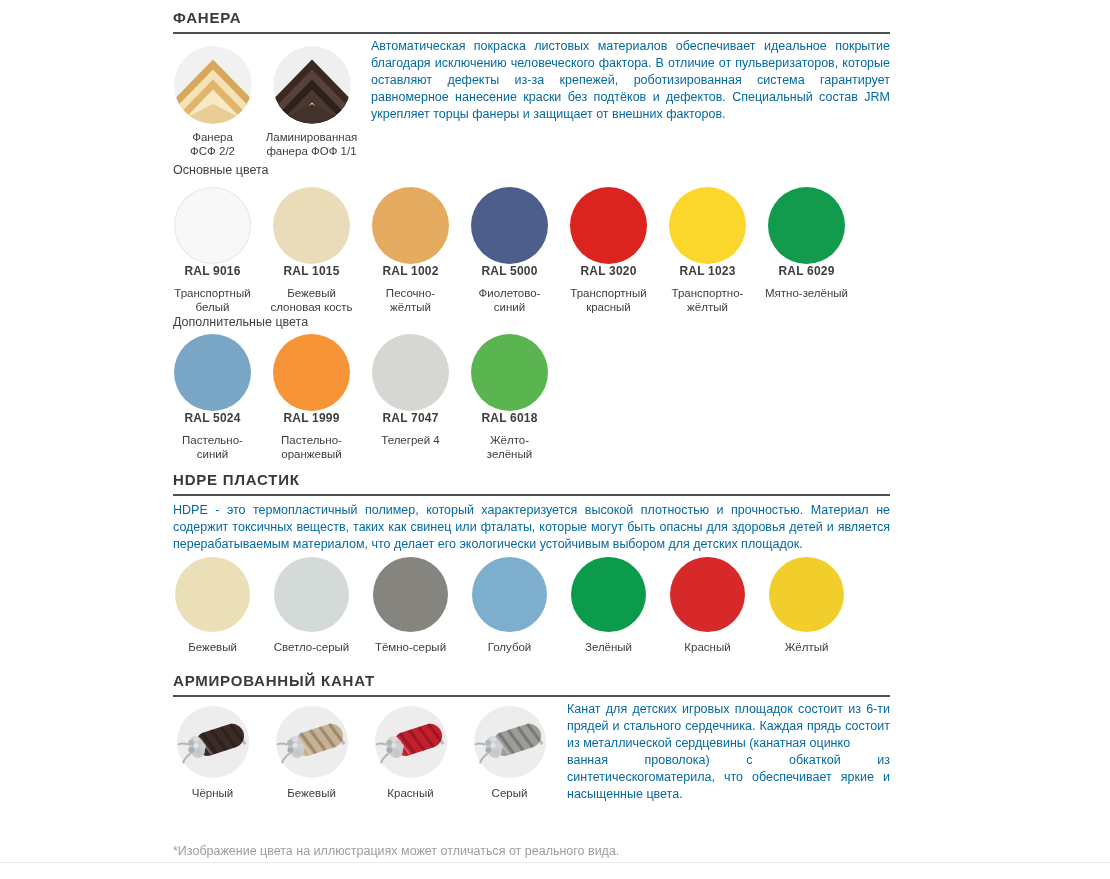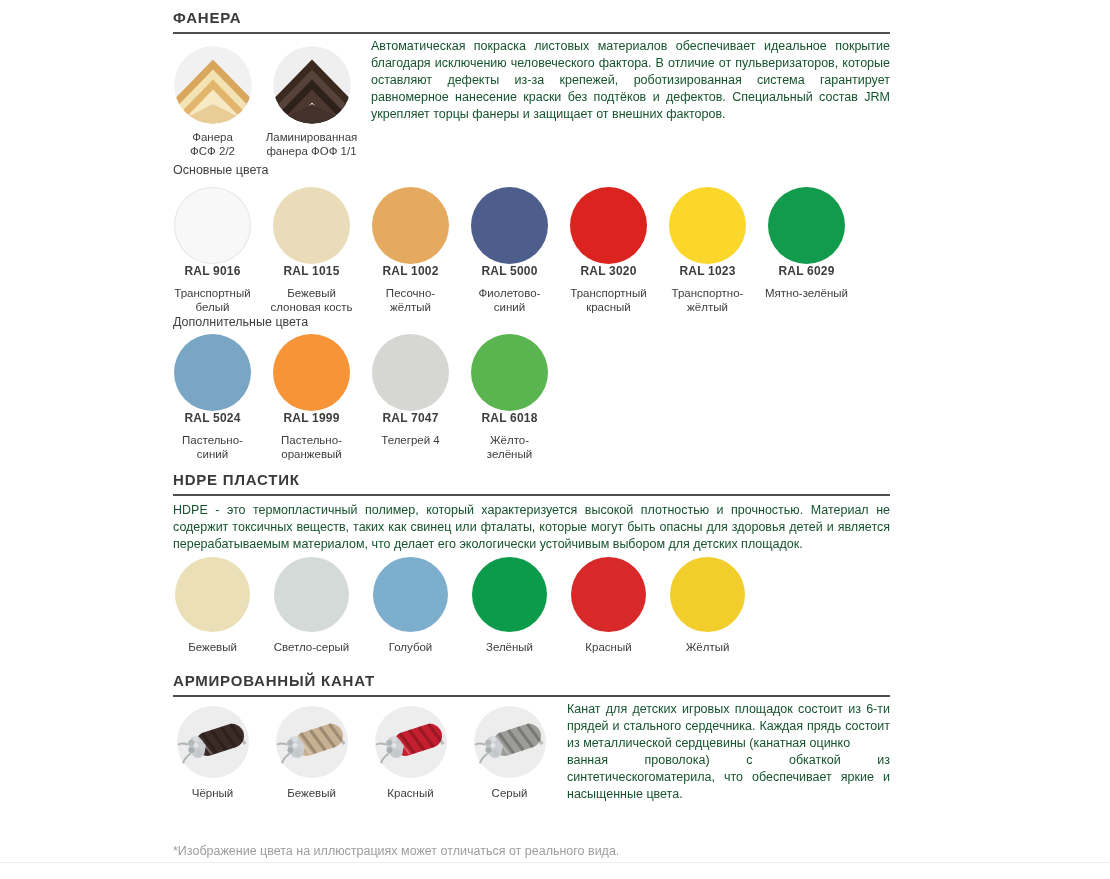--- a/index.html
+++ b/index.html
@@ -3,21 +3,21 @@
 <meta charset="utf-8">
 <style>
   html,body{margin:0;padding:0;background:#ffffff;}
   #canvas{position:relative;width:1110px;height:879px;background:#ffffff;
           font-family:"Liberation Sans",sans-serif;overflow:hidden;}
 
   .sec-head{position:absolute;left:173px;width:717px;
             border-bottom:2px solid #4F4F4F;padding-bottom:6px;}
   .sec-title{font-size:15px;font-weight:bold;color:#3A3A3A;letter-spacing:0.8px;}
 
-  .para{position:absolute;font-size:12.5px;line-height:17px;color:#14532d;
+  .para{position:absolute;font-size:12.5px;line-height:17px;color:#0369a1;
         text-align:justify;text-align-last:left;}
 
   .group-label{position:absolute;left:173px;font-size:12.5px;font-weight:normal;color:#3E3E3E;}
 
   .row{position:absolute;display:flex;}
   .cell{width:99px;display:flex;flex-direction:column;align-items:center;flex:0 0 99px;}
   .dot{width:77px;height:77px;border-radius:50%;}
   .dot.ring{box-shadow:inset 0 0 0 1px #E7E7E7;}
   .dot.sm{width:75px;height:75px;}
   .code{font-size:12px;font-weight:bold;color:#3D3D3D;letter-spacing:0.2px;white-space:nowrap;}
@@ -217,20 +217,24 @@
   <div class="row" style="left:163px;top:557px;">
     <div class="cell">
       <div class="dot sm" style="background: rgb(235, 223, 184);"></div>
       <div class="cname single">Бежевый</div>
     </div>
     <div class="cell">
       <div class="dot sm" style="background: rgb(211, 218, 215);"></div>
       <div class="cname single">Светло-серый</div>
     </div>
     <div class="cell">
+      <div class="dot sm" style="background: rgb(133, 132, 127);"></div>
+      <div class="cname single">Тёмно-серый</div>
+    </div>
+    <div class="cell">
       <div class="dot sm" style="background: rgb(126, 174, 205);"></div>
       <div class="cname single">Голубой</div>
     </div>
     <div class="cell">
       <div class="dot sm" style="background: rgb(12, 155, 75);"></div>
       <div class="cname single">Зелёный</div>
     </div>
     <div class="cell">
       <div class="dot sm" style="background: rgb(215, 40, 42);"></div>
       <div class="cname single">Красный</div>

